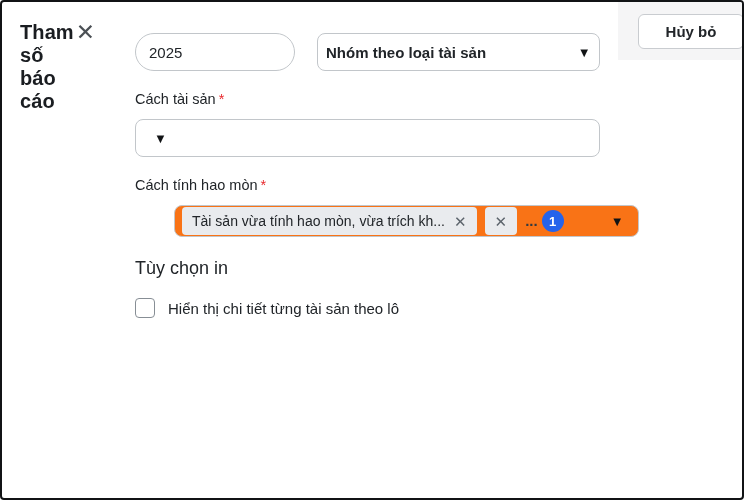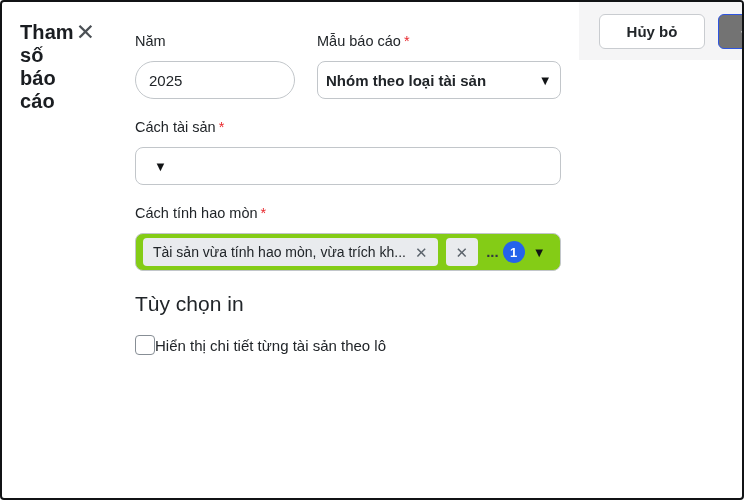--- a/index.html
+++ b/index.html
@@ -86,29 +86,30 @@
   .caret {
     flex: 0 0 auto;
     font-size: 13px;
     color: #111315;
     margin-left: 10px;
     line-height: 1;
     user-select: none;
   }
   .multiselect {
     width: 100%;
-    height: 38px;
+    height: 32px;
     border: 1px solid #c2c6ca;
     border-radius: 8px;
     padding: 0 14px 0 7px;
     display: flex;
     align-items: center;
     gap: 8px;
-    background: #84cc16;
-    cursor: pointer;
+    background: #f97316;
+    cursor: pointer;
+    margin-left: 39px;
   }
   .tag {
     display: inline-flex;
     align-items: center;
     gap: 9px;
     background: #e9ebee;
     border-radius: 4px;
     height: 28px;
     padding: 0 10px;
     font-size: 14px;
@@ -143,28 +144,29 @@
     background: #2563eb;
     color: #ffffff;
     font-size: 13px;
     font-weight: 700;
     display: inline-flex;
     align-items: center;
     justify-content: center;
   }
   .ms-caret { margin-left: auto; }
   .section-label {
-    font-size: 21px;
+    font-size: 18px;
     color: #212529;
     margin-top: 21px;
   }
   .checkbox-row {
     margin-top: 19px;
     display: flex;
     align-items: center;
+    gap: 13px;
     cursor: pointer;
     text-align: right;
   }
   .checkbox {
     width: 20px; height: 20px;
     border: 1.5px solid #878e95;
     border-radius: 4px;
     background: #fff;
     flex: 0 0 auto;
   }
@@ -211,25 +213,23 @@
 
   <div class="dialog-header">
     <div class="dialog-title">Tham số báo cáo</div>
     <button class="close-btn">✕</button>
   </div>
 
   <div class="dialog-body">
 
     <div class="row row-first two-col">
       <div class="col-year">
-        <label class="field-label">Năm</label>
         <input class="text-input" type="text" value="2025" style="">
       </div>
       <div class="col-template">
-        <label class="field-label"><span>Mẫu báo cáo</span><span class="required-mark">*</span></label>
         <div class="select-box">
           <span class="select-value">Nhóm theo loại tài sản</span>
           <span class="caret">▼</span>
         </div>
       </div>
     </div>
 
     <div class="row">
       <label class="field-label"><span>Cách tài sản</span><span class="required-mark">*</span></label>
       <div class="select-box">

